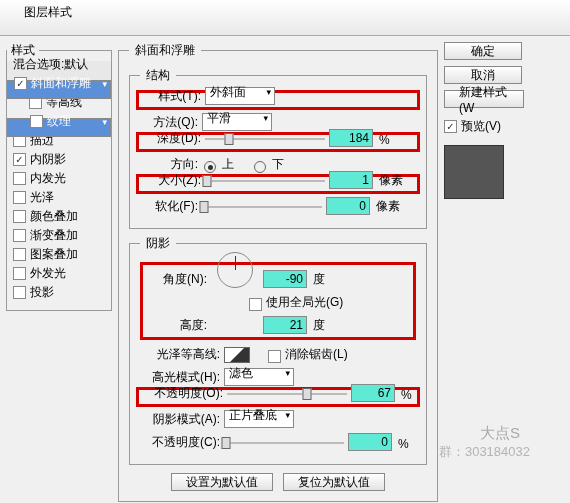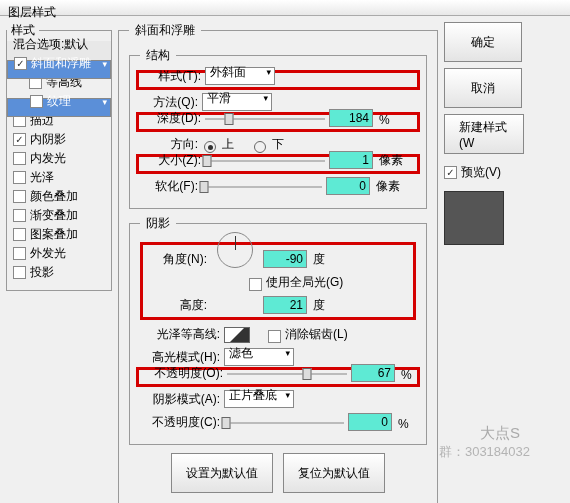--- a/index.html
+++ b/index.html
@@ -1,17 +1,17 @@
 <!DOCTYPE html>
 <html><head>
 <meta charset="utf-8">
 <style>
 *{box-sizing:border-box;font-family:"Microsoft YaHei",SimSun,sans-serif;font-size:12px}
 body{margin:0;background:#f0f0f0;width:570px;height:503px;overflow:hidden;position:relative}
-.titlebar{background:linear-gradient(#fff,#e8e8e8);border-bottom:1px solid #aaa;padding:4px 8px;height:16px}
+.titlebar{background:linear-gradient(#fff,#e8e8e8);border-bottom:1px solid #aaa;padding:4px 24px;height:36px}
 .main{display:flex;padding:6px;gap:6px}
 .styles-panel{width:106px}
 .styles-panel fieldset{border:1px solid #999;margin:0;padding:2px 0}
 .styles-panel legend{padding:0 4px}
 .style-list{list-style:none;margin:0;padding:0}
 .style-list li{padding:2px 4px 14px 6px;display:flex;align-items:center;gap:4px;height:19px}
 .style-list li.blend{background:#e8e8e8}
 .style-list li.sel{background:#5b8fd8;color:#fff}
 .style-list li.child{padding-left:22px}
 .cb{width:13px;height:13px;border:1px solid #888;background:#fff;display:inline-flex;align-items:center;justify-content:center;font-size:10px;color:#333}
@@ -30,21 +30,21 @@
 .thumb{position:absolute;top:2px;width:9px;height:12px;background:#ddd;border:1px solid #666;transform:translateX(-50%)}
 .num{border:1px solid #888;background:#5eead4;width:44px;height:18px;padding:0 3px;display:inline-flex;align-items:center;justify-content:flex-end}
 .unit{margin-left:2px}
 .radio{width:12px;height:12px;border:1px solid #666;border-radius:50%;display:inline-flex;align-items:center;justify-content:center;margin:0 2px}
 .radio.on::before{content:"";width:5px;height:5px;background:#333;border-radius:50%}
 .angle-wheel{width:36px;height:36px;border:1px solid #888;border-radius:50%;position:relative;margin:0 6px}
 .angle-wheel::before{content:"";position:absolute;left:50%;top:50%;width:1px;height:14px;background:#333;transform-origin:top;transform:rotate(180deg)}
 .hl{border:3px solid #d40000;padding:2px 4px;margin:-2px -4px}
 .hl-block{border:3px solid #d40000;padding:0 6px;margin:2px 0}
 .swatch{width:26px;height:16px;border:1px solid #666;display:inline-block;background:linear-gradient(135deg,#fff 48%,#333 52%)}
-.btn{border:1px solid #888;background:linear-gradient(#fff,#e4e4e4);height:40px;padding:0 14px;display:inline-flex;align-items:center;justify-content:center;min-width:96px}
+.btn{border:1px solid #888;background:linear-gradient(#fff,#e4e4e4);height:15px;padding:8px 14px;display:inline-flex;align-items:center;justify-content:center;min-width:96px}
 .btns-bottom{display:flex;gap:10px;justify-content:center;margin-top:8px}
 .right{width:80px;display:flex;flex-direction:column;gap:6px;align-items:flex-start}
 .right .btn{min-width:78px}
 .preview-cb{display:flex;align-items:center;gap:4px;margin:4px 0}
 .preview-sw{width:60px;height:54px;background:#555;border:1px solid #333}
 .watermark{position:absolute;right:50px;bottom:60px;color:rgba(100,100,100,0.5);font-size:15px;pointer-events:none}
 .watermark2{position:absolute;right:40px;bottom:42px;color:rgba(120,120,120,0.5);font-size:13px;pointer-events:none}
 </style>
 </head>
 <body>

